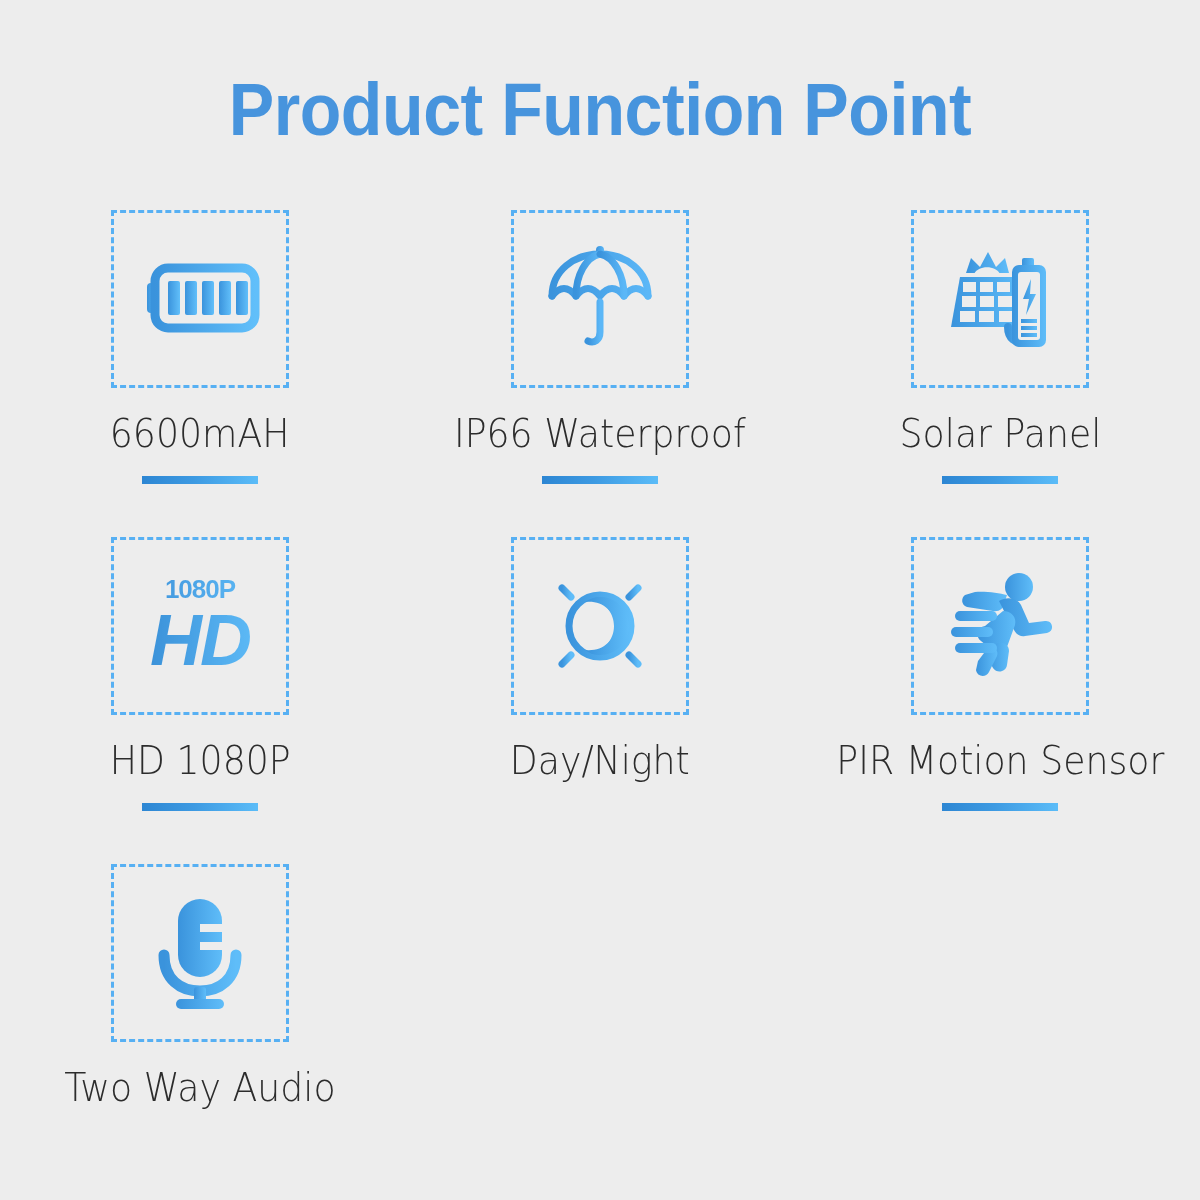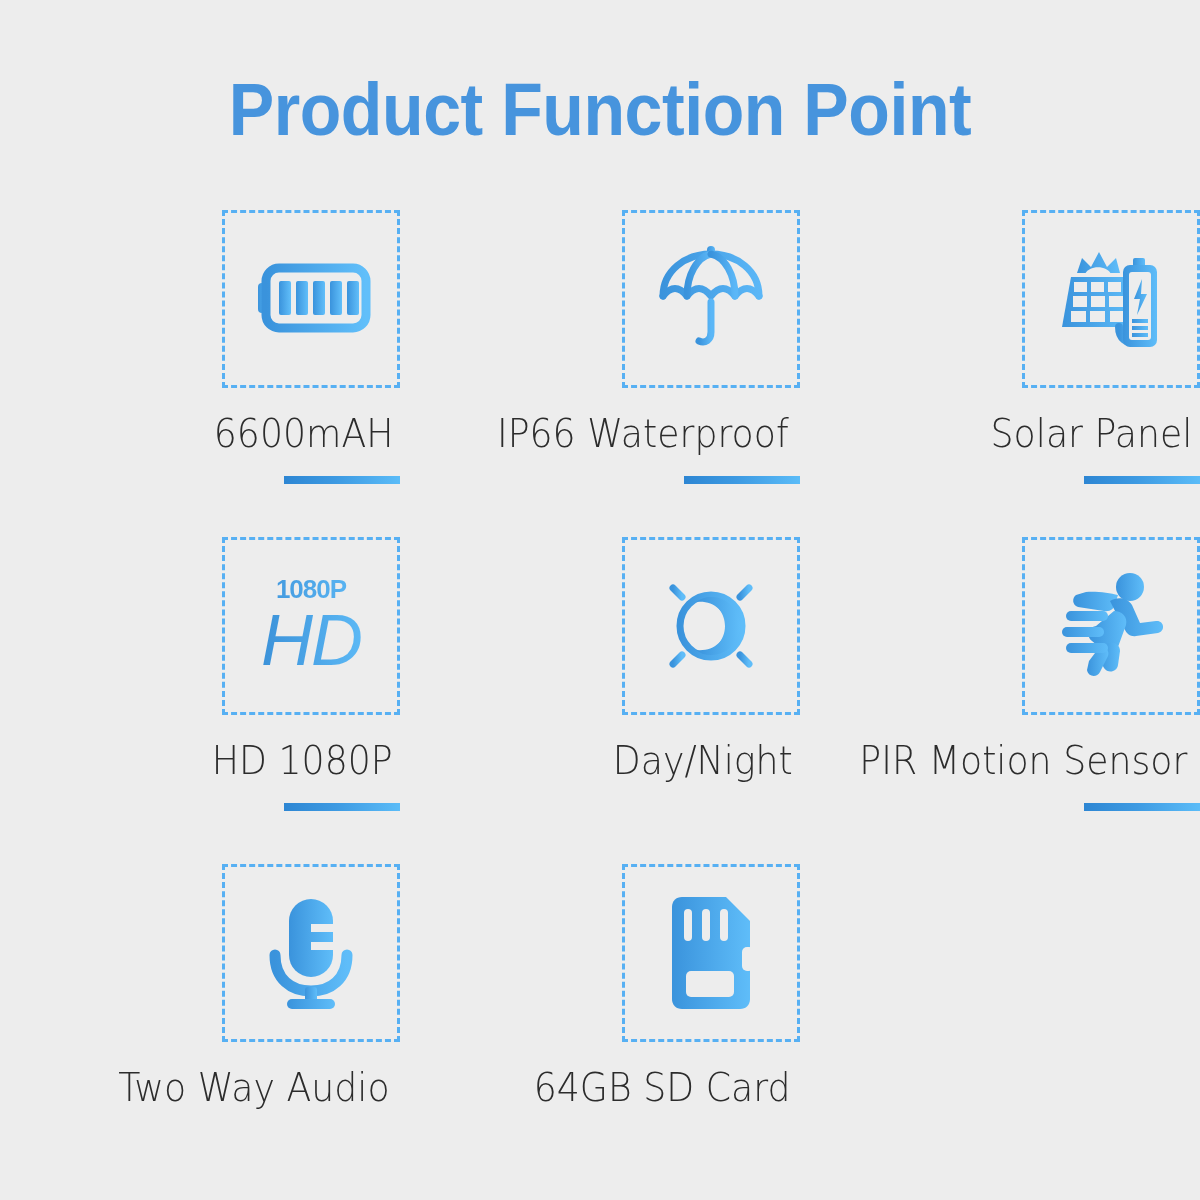--- a/index.html
+++ b/index.html
@@ -46,28 +46,28 @@
     position: absolute;
     top: 210px;
     left: 0;
     width: 1200px;
   }
   .row {
     display: flex;
     width: 1200px;
   }
   .row-1, .row-2 { height: 327px; }
-  .row-3 { height: 300px; }
+  .row-3 { height: 300px; gap: 12px; }
 
   .cell {
     width: 400px;
     position: relative;
     display: flex;
     flex-direction: column;
-    align-items: flex-end;
+    align-items: center;
   }
 
   
   .iconbox {
     width: 178px;
     height: 178px;
     border: 3px dashed #57b0f3;
     box-sizing: border-box;
     display: flex;
     align-items: center;
@@ -107,21 +107,21 @@
     font-weight: 700;
     letter-spacing: -1px;
     background: linear-gradient(to right, #3a8ed6, #63c0fb);
     -webkit-background-clip: text;
     background-clip: text;
     color: transparent;
     font-family: Liberation Sans, sans-serif;
   }
   .hd-main {
     font-size: 72px;
-    font-weight: 400;
+    font-weight: 700;
     font-style: italic;
     letter-spacing: -2px;
     margin-top: 2px;
     background: linear-gradient(to right, #3388d2, #64c2fc);
     -webkit-background-clip: text;
     background-clip: text;
     color: transparent;
     font-family: "Liberation Sans", "DejaVu Sans", sans-serif;
   }
 </style>
@@ -312,38 +312,16 @@
             <path d="M16 60 C16 84 32 96 52 96 C72 96 88 84 88 60" fill="none" stroke="url(#gMic)" stroke-width="11" stroke-linecap="round"></path>
             <rect x="46" y="92" width="12" height="16" rx="3" fill="url(#gMic)"></rect>
             <rect x="28" y="104" width="48" height="10" rx="5" fill="url(#gMic)"></rect>
           </svg>
         </div>
         <div class="caption">Two Way Audio</div>
         <div class="underline hidden"></div>
       </div>
 
 
-      <div class="cell">
-        <div class="iconbox">
-          <svg width="94" height="112" viewBox="0 0 94 112">
-            <defs>
-              <linearGradient id="gSd" x1="0" y1="0" x2="1" y2="0">
-                <stop offset="0" stop-color="#3a93dc"></stop>
-                  <stop offset="1" stop-color="#5fbdf9"></stop>
-              </linearGradient>
-            </defs>
-            <path d="M8 10 C8 4 12 0 18 0 L62 0 L86 24 L86 102 C86 108 82 112 76 112 L18 112 C12 112 8 108 8 102 Z" fill="url(#gSd)"></path>
-            <g fill="#ededed">
-              <rect x="20" y="12" width="8" height="32" rx="4"></rect>
-              <rect x="38" y="12" width="8" height="32" rx="4"></rect>
-              <rect x="56" y="12" width="8" height="32" rx="4"></rect>
-              <rect x="78" y="50" width="12" height="24" rx="5"></rect>
-              <rect x="22" y="74" width="48" height="26" rx="5"></rect>
-            </g>
-          </svg>
-        </div>
-        <div class="caption">64GB SD Card</div>
-        <div class="underline hidden"></div>
-      </div>
     </div>
 
   </div>
 </div>
 
 </body></html>

